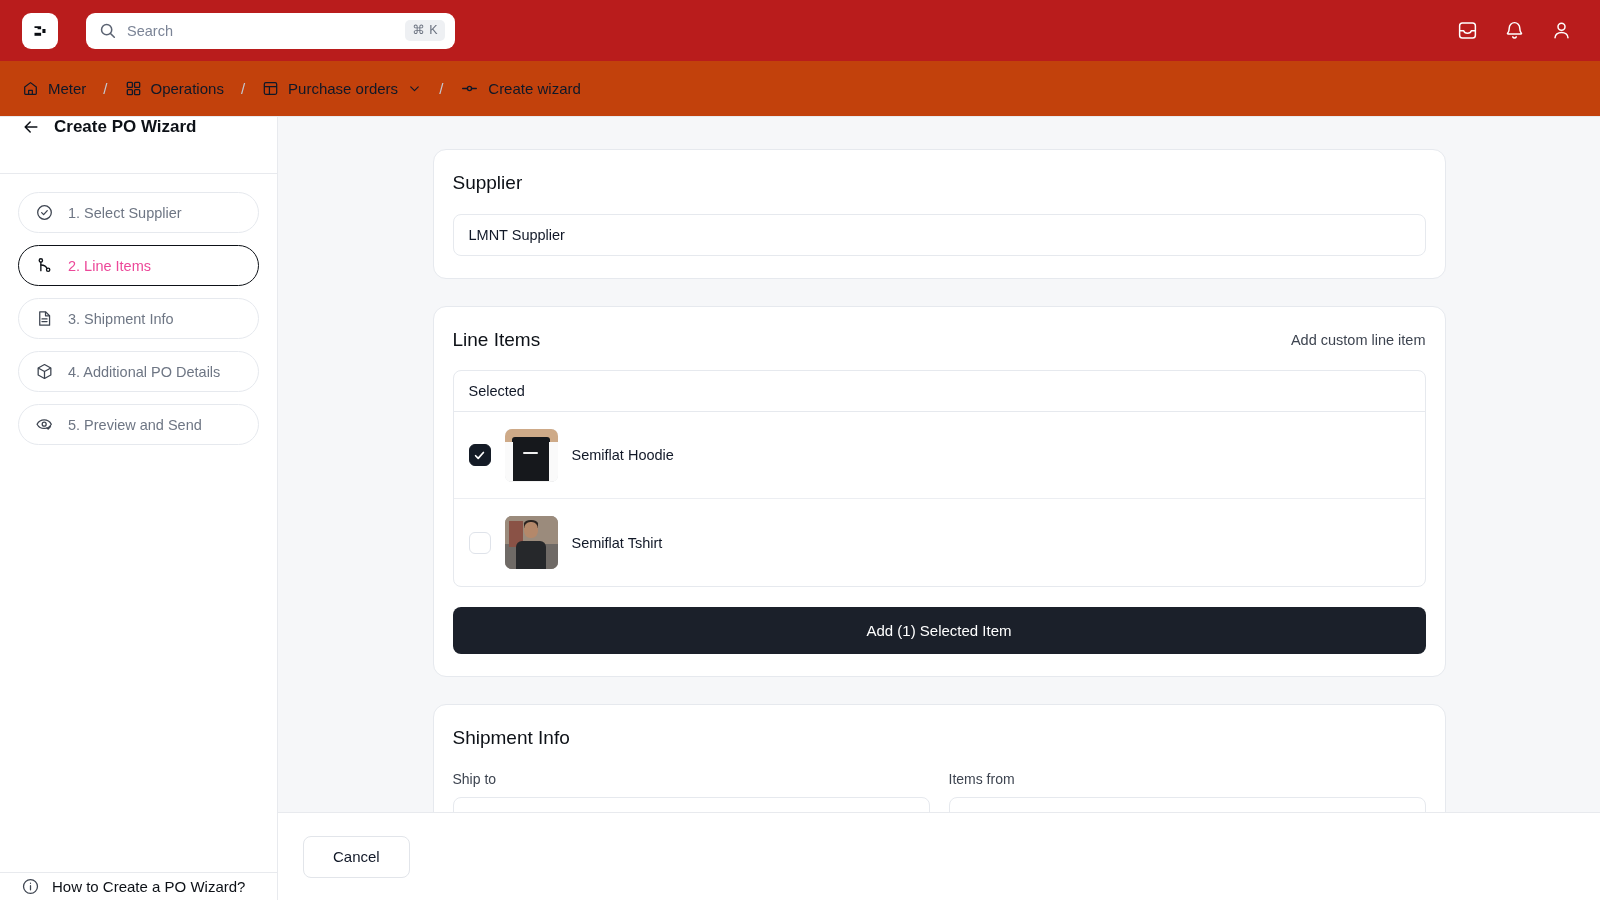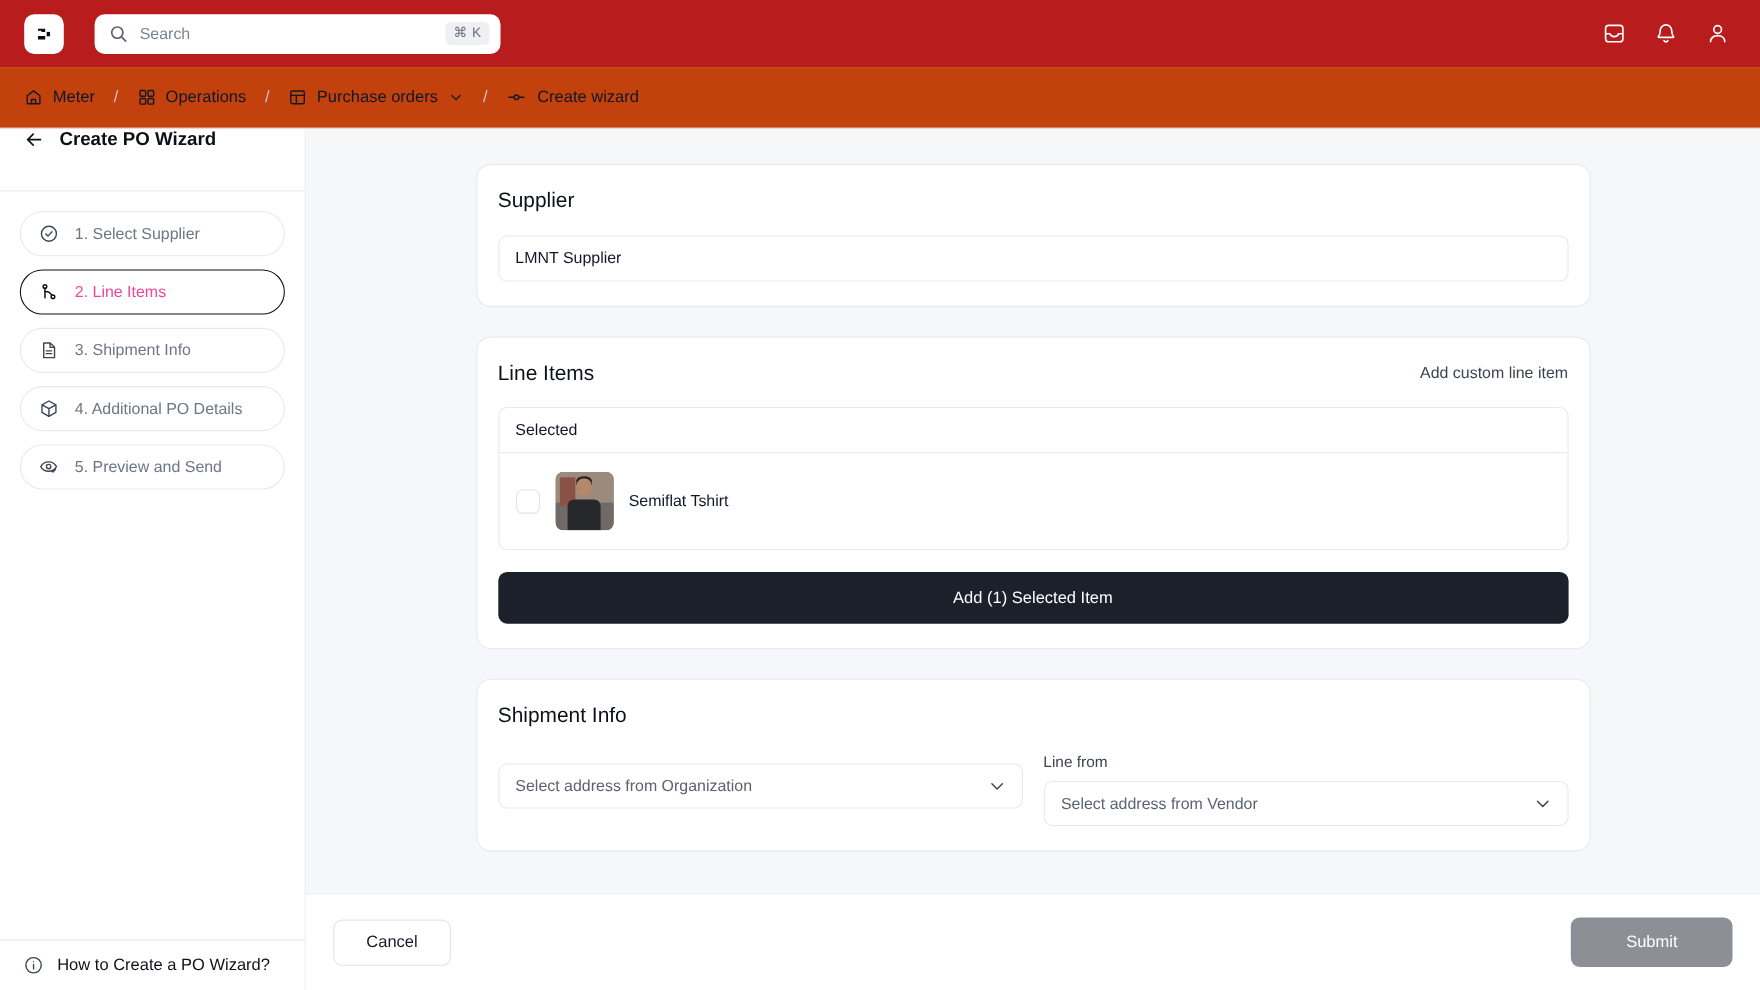--- a/index.html
+++ b/index.html
@@ -67,21 +67,21 @@
   .side-title { font-size: 17px; font-weight: bold; color: #0d1117; }
   .steps { padding: 18px 18px 0 18px; display: flex; flex-direction: column; gap: 12px; }
   .step {
     height: 41px; border: 1px solid #e6e9ee; border-radius: 21px;
     display: flex; align-items: center; gap: 14px; padding: 0 16px;
     color: #6e7684; font-size: 14.5px; background: #fff; cursor: pointer;
   }
   .step.active { border: 1.6px solid #0d1117; color: #ec4899; }
   .step .s-ico { display: flex; flex: none; }
   .side-foot {
-    position: absolute; left: 0; right: 0; bottom: 0; height: 46px;
+    position: absolute; left: 0; right: 0; bottom: 0; height: 28px;
     border-top: 1px solid #e8eaee; display: flex; align-items: center;
     gap: 12px; padding: 0 21px; color: #0d1117; font-size: 15px;
     overflow: hidden;
   }
 
   
   .main {
     flex: 1; background: #f6f7f9; position: relative; overflow: hidden;
   }
   .main-scroll { padding: 32px 0 0 0; height: 783px; }
@@ -367,20 +367,37 @@
           <div class="card-head">
             <span class="card-title">Line Items</span>
             <span class="link-btn">Add custom line item</span>
           </div>
 
           <div class="items-box">
             <div class="items-group">
               <span>Selected</span>
             </div>
 
+            <div class="item-row">
+              <span class="cbox checked">
+                <svg width="13" height="13" viewBox="0 0 20 20" fill="none" stroke="#ffffff" stroke-width="2.6">
+                  <path d="M4 10.4l4 4 8-9" stroke-linecap="round" stroke-linejoin="round"></path>
+                </svg>
+              </span>
+              <span class="thumb">
+                <span class="th1">
+                  <span class="sky"></span>
+                    <span class="shirt"></span>
+                  <span class="larm"></span>
+                    <span class="rarm"></span>
+                    <span class="logo2"></span>
+                </span>
+              </span>
+              <span class="item-name">Semiflat Hoodie</span>
+            </div>
 
             <div class="item-row">
               <span class="cbox"></span>
               <span class="thumb">
                 <span class="th2">
                   <span class="bg1"></span>
                     <span class="bg2"></span>
                     <span class="red"></span>
                   <span class="hair"></span>
                     <span class="head"></span>
@@ -391,45 +408,45 @@
             </div>
           </div>
 
           <button class="add-btn">Add (1) Selected Item</button>
         </div>
 
         <div class="card">
           <div class="card-title">Shipment Info</div>
           <div class="ship-grid">
             <div class="ship-col">
+              <div class="ship-label">Ship to</div>
               <div class="select-box">
                 <span>Select address from Organization</span>
                 <span style="display:flex">
                   <svg width="19" height="19" viewBox="0 0 24 24" fill="none" stroke="#3d4450" stroke-width="1.7">
                     <path d="M6 9.4l6 6 6-6" stroke-linecap="round" stroke-linejoin="round"></path>
                   </svg>
                 </span>
               </div>
             </div>
             <div class="ship-col">
-              <div class="ship-label">Line from</div>
+              <div class="ship-label">Items from</div>
               <div class="select-box">
                 <span>Select address from Vendor</span>
                 <span style="display:flex">
                   <svg width="19" height="19" viewBox="0 0 24 24" fill="none" stroke="#3d4450" stroke-width="1.7">
                     <path d="M6 9.4l6 6 6-6" stroke-linecap="round" stroke-linejoin="round"></path>
                   </svg>
                 </span>
               </div>
             </div>
           </div>
         </div>
 
       </div>
     </div>
   </div>
 
   <div class="bottombar">
     <button class="btn-cancel">Cancel</button>
-    <button class="btn-submit">Submit</button>
   </div>
 
 </div>
 
 </body></html>

